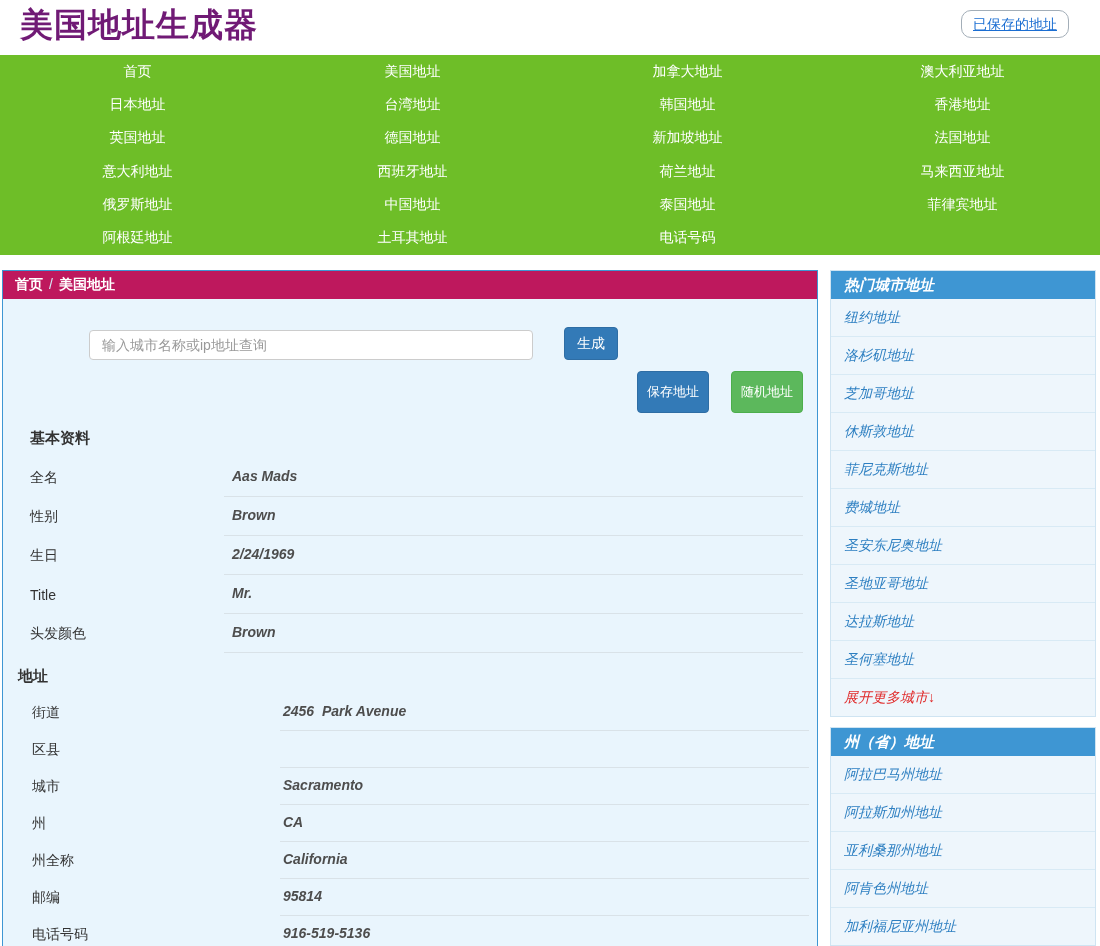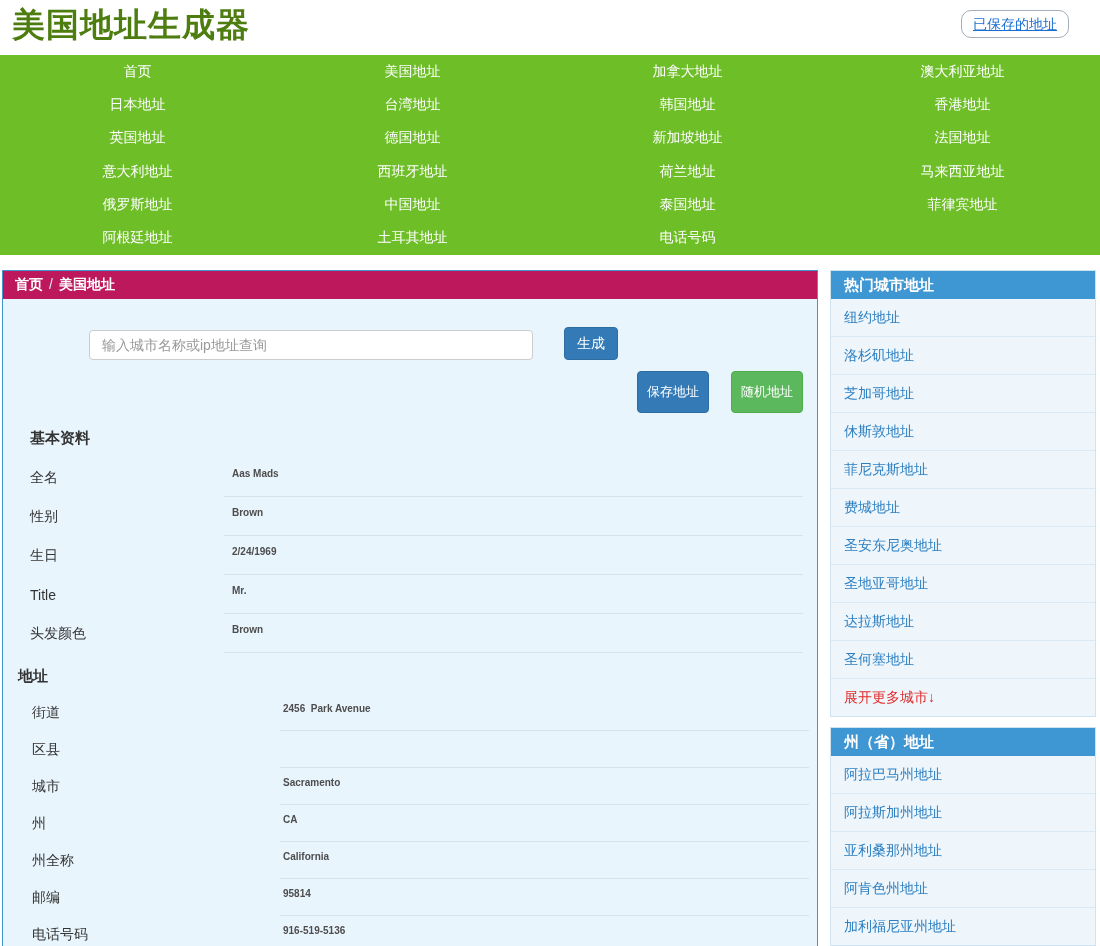--- a/index.html
+++ b/index.html
@@ -1,22 +1,22 @@
 <!DOCTYPE html>
 <html><head>
 <meta charset="utf-8">
 <style>
   * { box-sizing: border-box; margin: 0; padding: 0; }
   html, body { width: 1100px; height: 946px; overflow: hidden; background: #fff;
     font-family: "Liberation Sans", "DejaVu Sans", sans-serif; }
 
   
   .topbar { height: 55px; position: relative; background: #fff; }
-  .site-title { position: absolute; left: 12px; top: 3px; font-size: 33px; font-weight: bold;
-    color: #4d7c0f; letter-spacing: 1px; }
+  .site-title { position: absolute; left: 20px; top: 3px; font-size: 33px; font-weight: bold;
+    color: #701a75; letter-spacing: 1px; }
   .saved-btn { position: absolute; right: 31px; top: 10px; height: 28px; line-height: 26px;
     padding: 0 11px; border: 1px solid #a3aeb8; border-radius: 10px; background: #fff;
     color: #1b6ed2; font-size: 14px; text-decoration: underline; cursor: pointer; }
 
   
   .country-nav { height: 200px; background: #6ebe28; display: grid;
     grid-template-columns: repeat(4, 1fr); grid-auto-rows: 1fr; }
   .country-nav a { display: flex; align-items: center; justify-content: center;
     color: #fff; font-size: 14px; text-decoration: none; }
 
@@ -43,28 +43,28 @@
   .btn-blue { background: #337ab7; border: 1px solid #2e6da4; }
   .btn-green { background: #5cb85c; border: 1px solid #4cae4c; }
 
   .sec-title { font-size: 15px; font-weight: bold; color: #333; margin: 16px 0 10px 13px; }
   .sec-title.addr { margin: 14px 0 8px 1px; }
 
   .field-row { display: flex; align-items: center; }
   .f-label { font-size: 14px; color: #333; flex-shrink: 0; }
   .basic .f-label { width: 207px; padding-left: 13px; }
   .addr-sec .f-label { width: 263px; padding-left: 15px; }
-  .f-value { flex: 1; font-size: 10px; font-weight: bold; color: #4d4d4d;
+  .f-value { flex: 1; font-size: 14px; font-weight: bold; color: #4d4d4d;
     border-bottom: 1px solid #d9e2e8; padding: 10px 0 10px 8px; min-height: 39px;
-    white-space: pre-wrap; }
+    white-space: pre-wrap; font-style: italic; }
   .addr-sec .f-value { padding: 9px 0 9px 3px; min-height: 37px; margin-right: -6px; }
 
   
   .sidebar { width: 266px; }
-  .side-panel { border: 1px solid #cfe4f2; background: #eef6fc; margin-bottom: 10px; }
+  .side-panel { border: 1px solid #cfe4f2; background: #eef6fc; margin-bottom: 10px; font-style: italic; }
   .side-head { background: #3e96d3; color: #fff; font-size: 15px; font-weight: bold;
     padding: 5px 13px; line-height: 18px; }
   .side-item { display: block; padding: 9px 13px; font-size: 14px; color: #2d7fc1;
     text-decoration: none; border-bottom: 1px solid #d8eaf5; line-height: 19px; }
   .side-item:last-child { border-bottom: none; }
   .side-item.more { color: #e02b2b; }
 </style>
 </head>
 <body>
 

